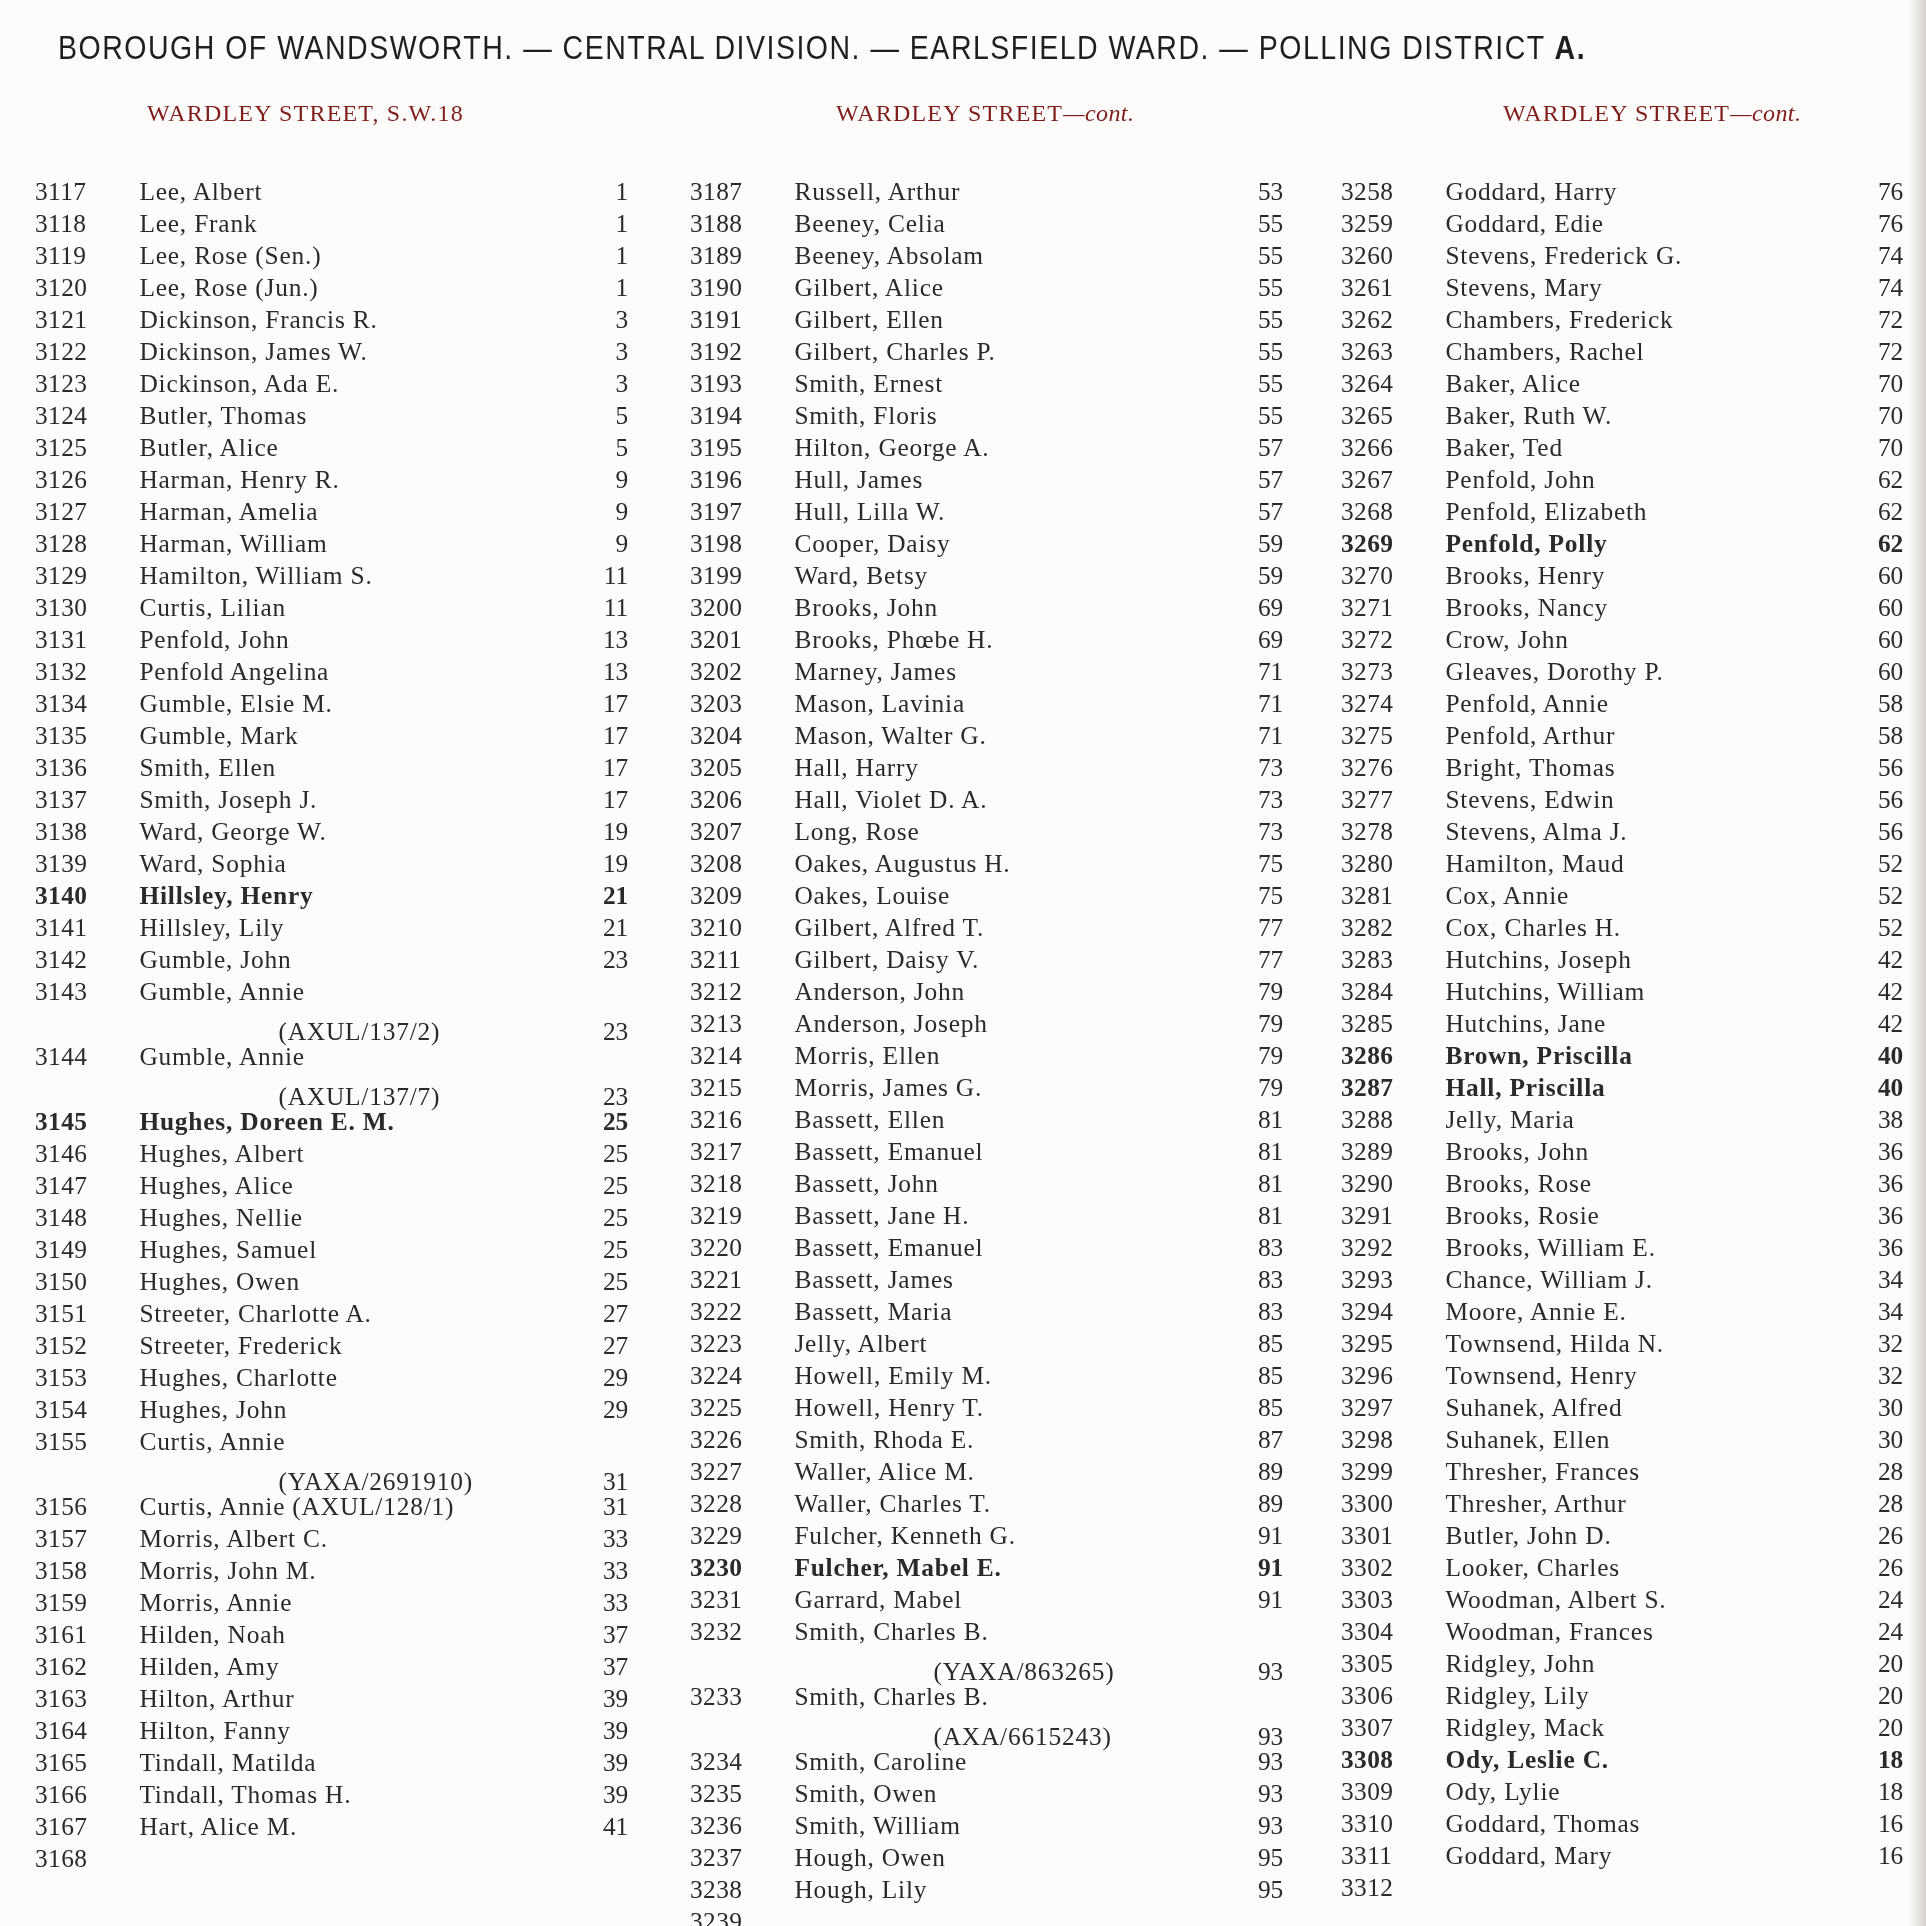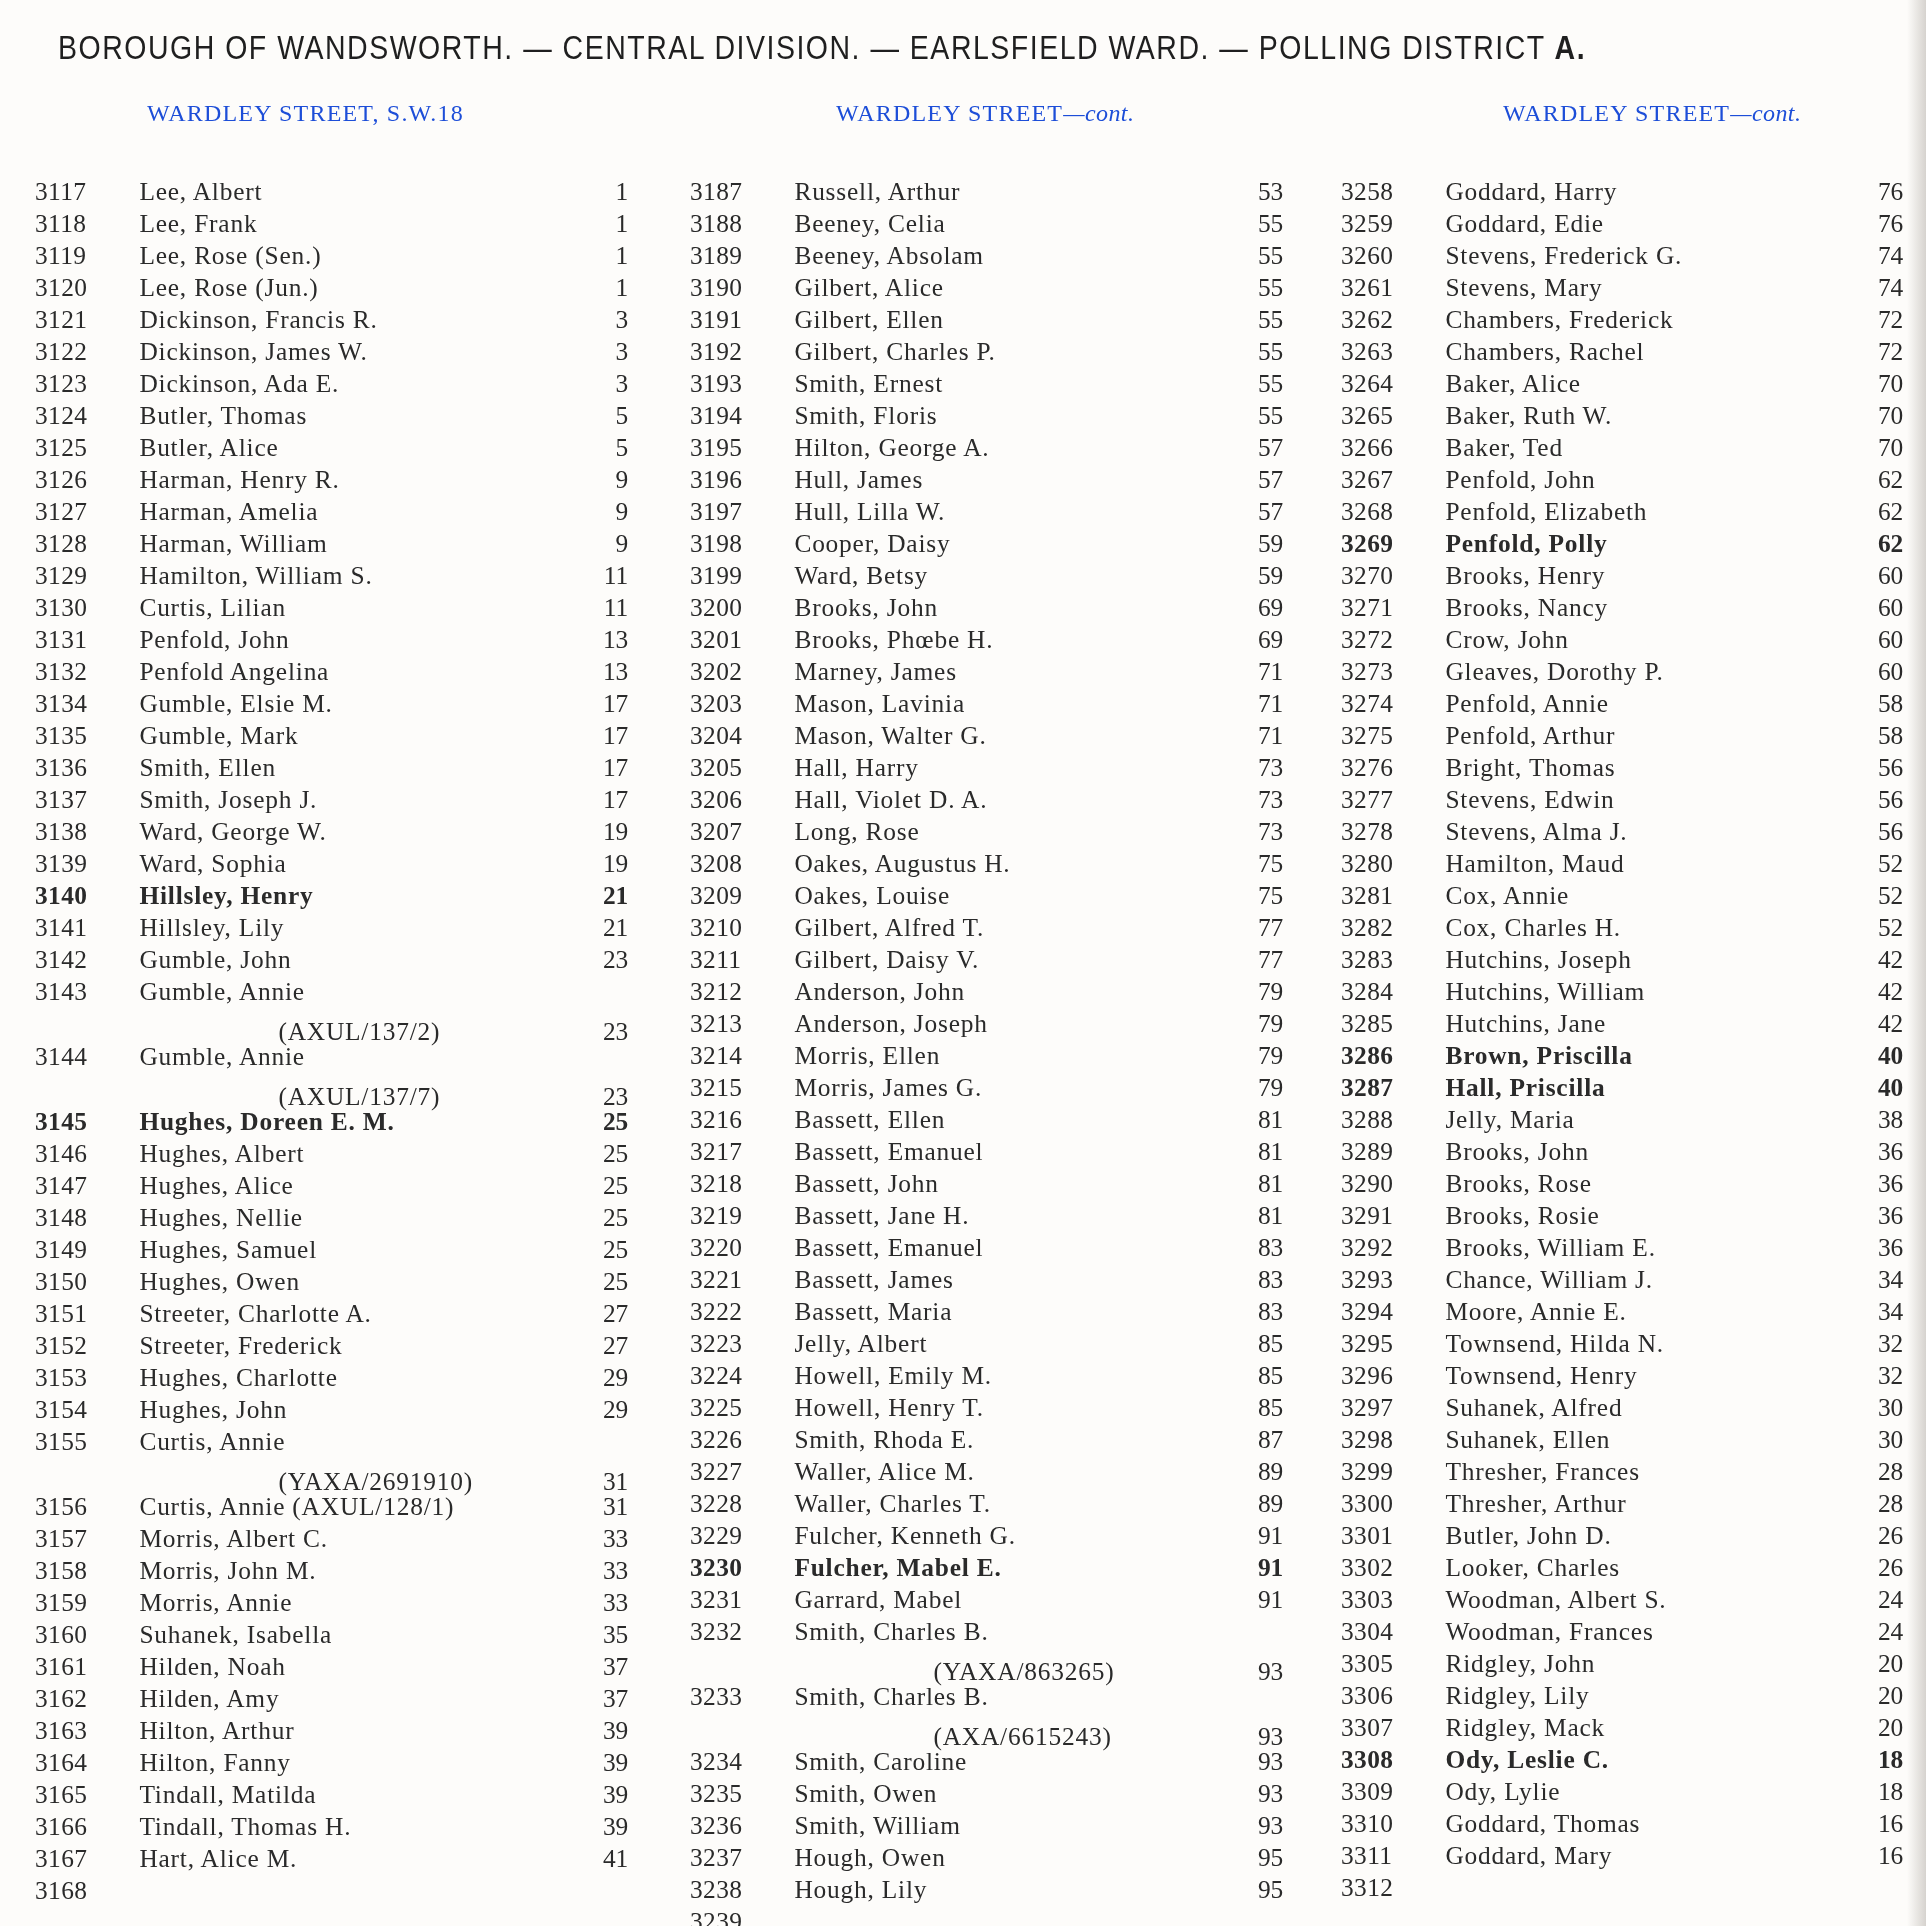--- a/index.html
+++ b/index.html
@@ -39,21 +39,21 @@
       top: 100px;
     }
     .col-1 { left: 35px;  width: 601px; }
     .col-2 { left: 690px; width: 601px; }
     .col-3 { left: 1341px; width: 570px; }
     .street-heading {
       height: 31px;
       font-family: "Liberation Serif", "DejaVu Serif", serif;
       font-size: 24px;
       letter-spacing: 1.2px;
-      color: #1d4ed8;
+      color: #7f1d1d;
       white-space: nowrap;
     }
     .col-1 .street-heading { padding-left: 112px; }
     .col-2 .street-heading { padding-left: 146px; }
     .col-3 .street-heading { padding-left: 162px; }
     .street-heading .cont { font-style: italic; letter-spacing: 0.4px; text-align: right; }
     .entries { margin-top: 44px; }
     .entry {
       display: grid;
       grid-template-columns: 89px 1fr 77px;
@@ -290,25 +290,20 @@
         <span class="num">3158</span>
         <span class="name"><span>Morris, John M.</span></span>
         <span class="house"><span>33</span></span>
       </div>
       <div class="entry">
         <span class="num">3159</span>
         <span class="name"><span>Morris, Annie</span></span>
         <span class="house"><span>33</span></span>
       </div>
       <div class="entry">
-        <span class="num">3160</span>
-        <span class="name"><span>Suhanek, Isabella</span></span>
-        <span class="house"><span>35</span></span>
-      </div>
-      <div class="entry">
         <span class="num">3161</span>
         <span class="name"><span>Hilden, Noah</span></span>
         <span class="house"><span>37</span></span>
       </div>
       <div class="entry">
         <span class="num">3162</span>
         <span class="name"><span>Hilden, Amy</span></span>
         <span class="house"><span>37</span></span>
       </div>
       <div class="entry">

